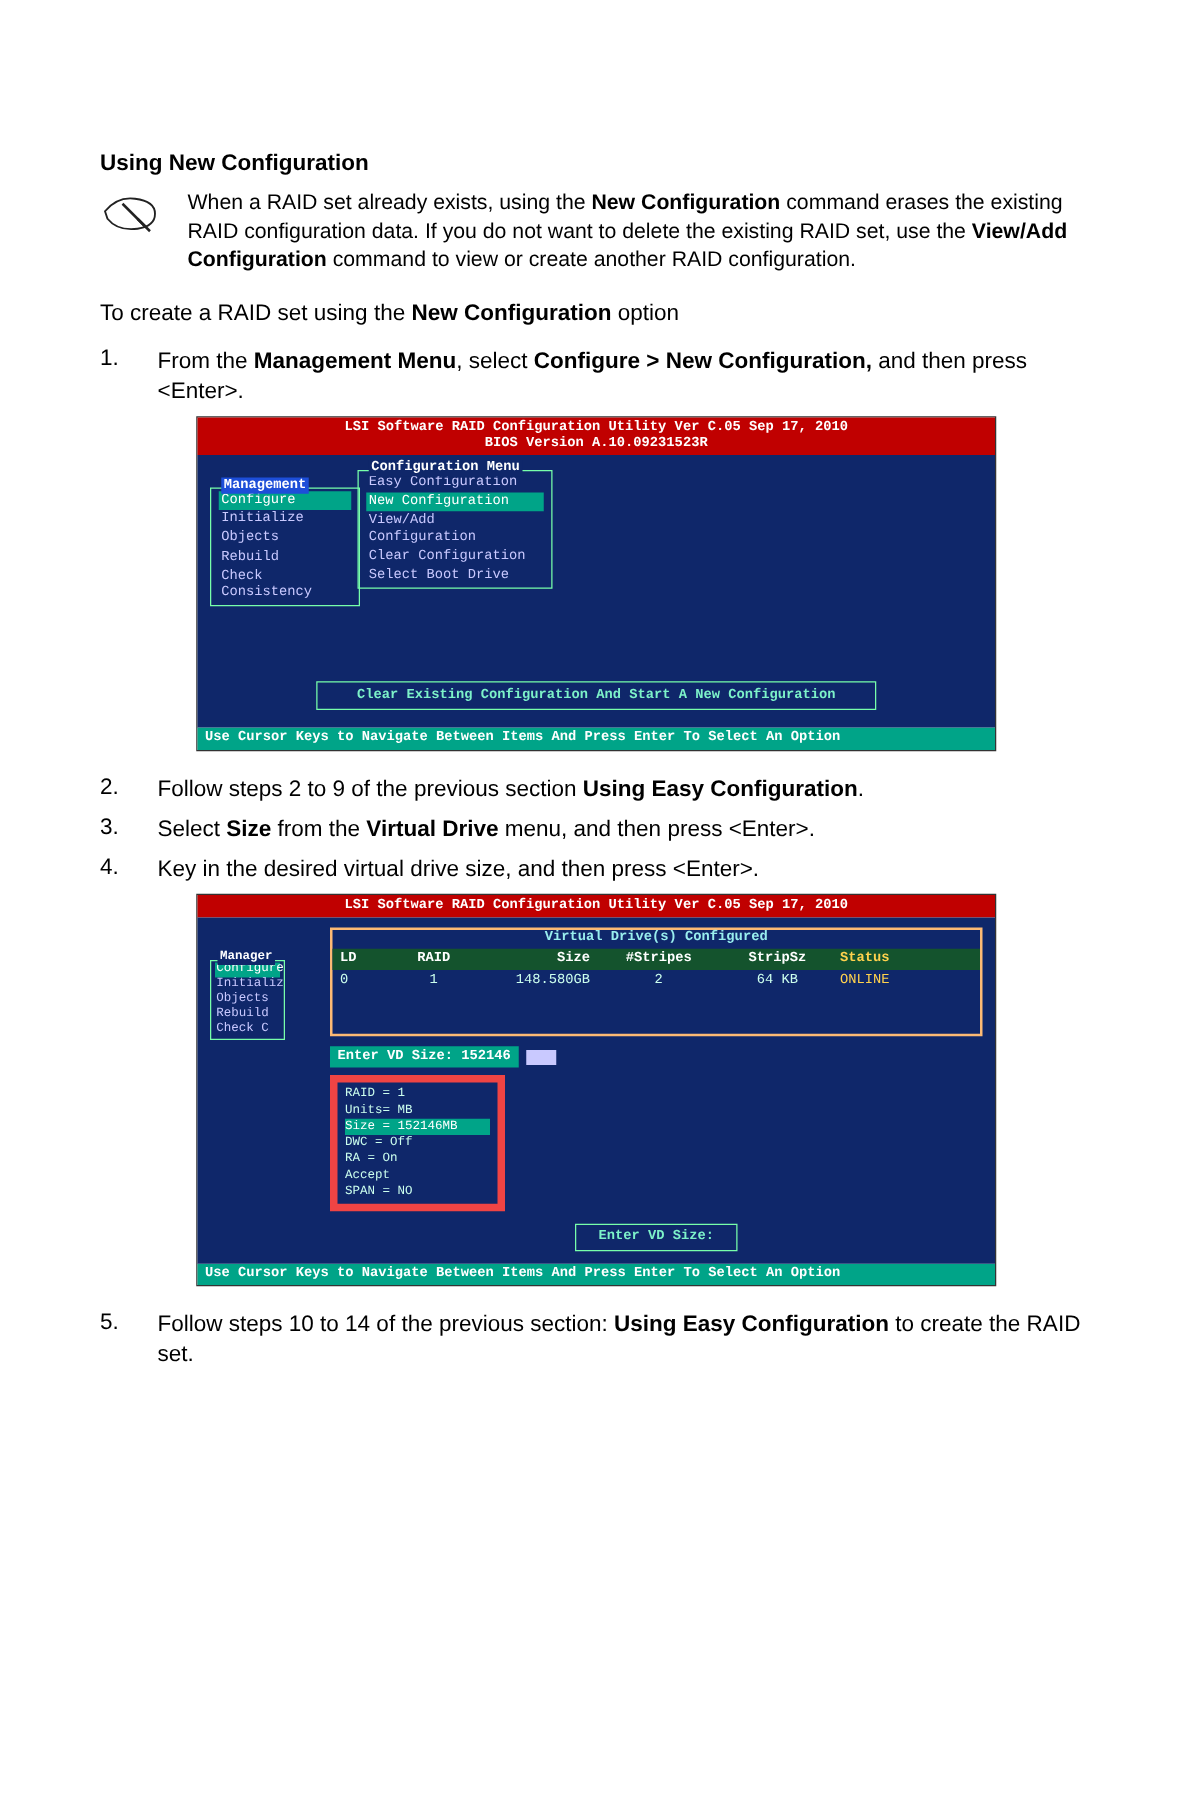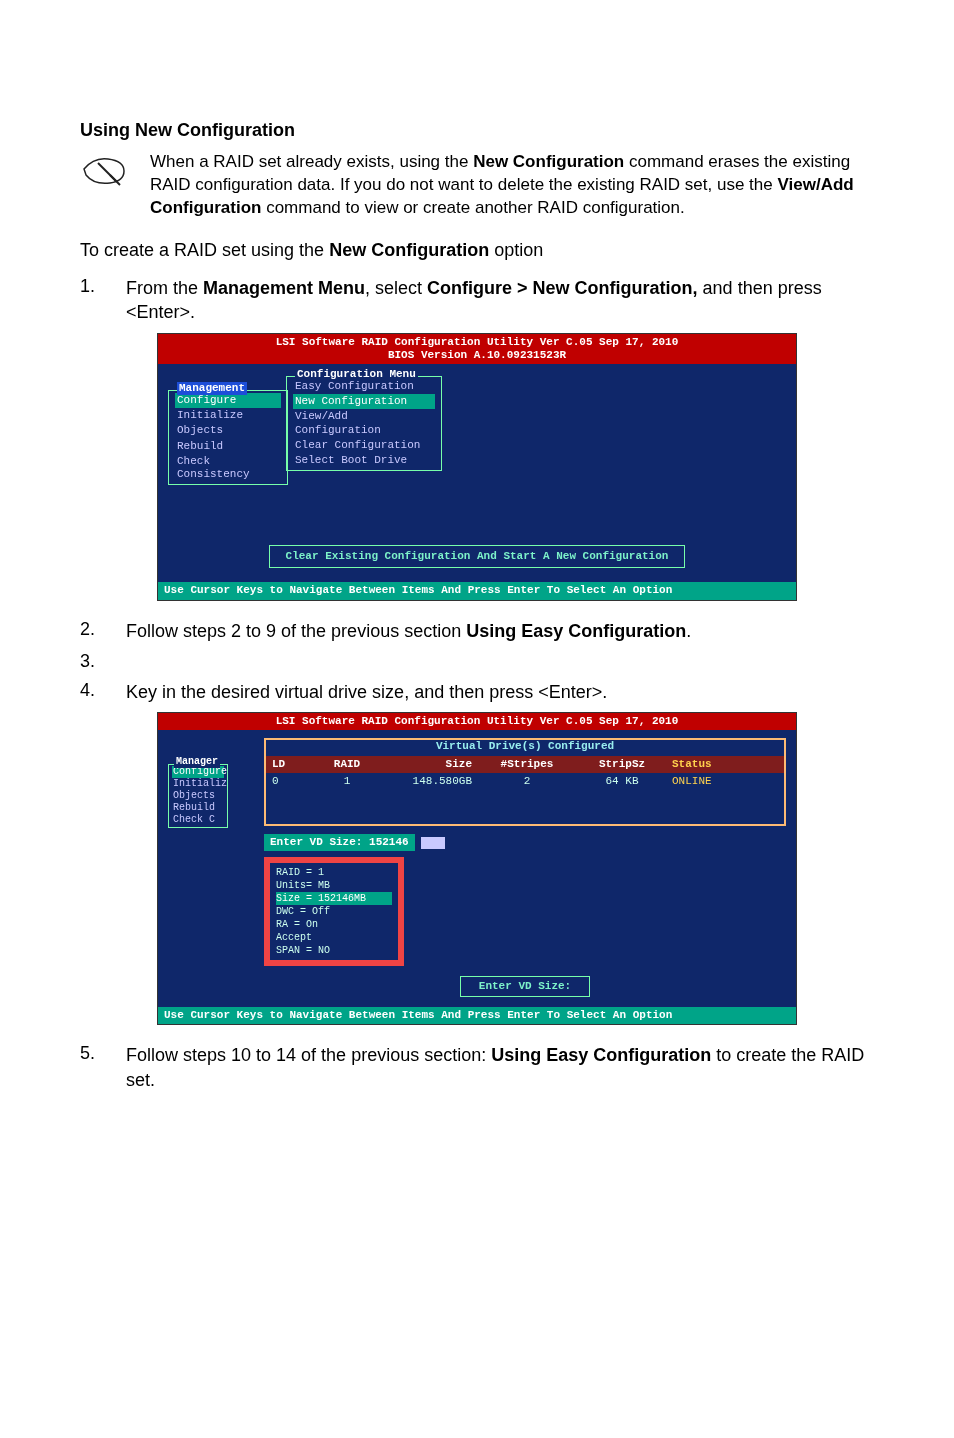--- a/index.html
+++ b/index.html
@@ -133,28 +133,28 @@
     }
     .conf-item.sel {
       background: #00a488;
       color: #fff;
     }
     .msg-box {
       border: 1px solid #7fa;
       color: #7df2c9;
       padding: 4px 8px;
       margin: 60px auto 4px auto;
-      width: 416px;
+      width: 448px;
       text-align: center;
       font-weight: bold;
     }
 
     
     .vd-header-row {
-      background: #7f1d1d;
+      background: #14532d;
       color: #fff;
       display: flex;
       padding: 2px 6px;
       font-weight: bold;
     }
     .vd-title-bar {
       color: #9ee;
       text-align: center;
       font-weight: bold;
       padding-bottom: 2px;
@@ -305,20 +305,23 @@
   </div>
 
   <div class="list-item">
     <div class="list-num">2.</div>
     <div class="list-text">
       <span>Follow steps 2 to 9 of the previous section </span><span class="bold">Using Easy Configuration</span><span>.</span>
     </div>
   </div>
   <div class="list-item">
     <div class="list-num">3.</div>
+    <div class="list-text">
+      <span>Select </span><span class="bold">Size</span><span> from the </span><span class="bold">Virtual Drive</span><span> menu, and then press &lt;Enter&gt;.</span>
+    </div>
   </div>
   <div class="list-item">
     <div class="list-num">4.</div>
     <div class="list-text">Key in the desired virtual drive size, and then press &lt;Enter&gt;.</div>
   </div>
 
   <div class="bios">
     <div class="bios-header">
       <div>LSI Software RAID Configuration Utility Ver C.05 Sep 17, 2010</div>
     </div>

